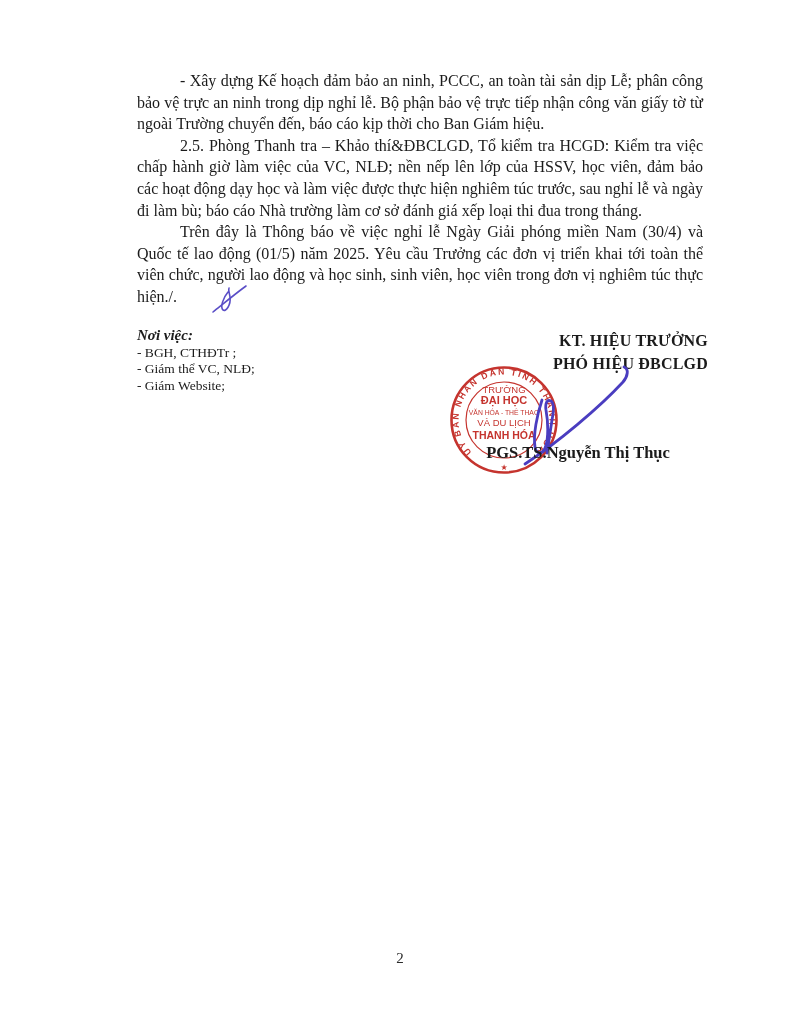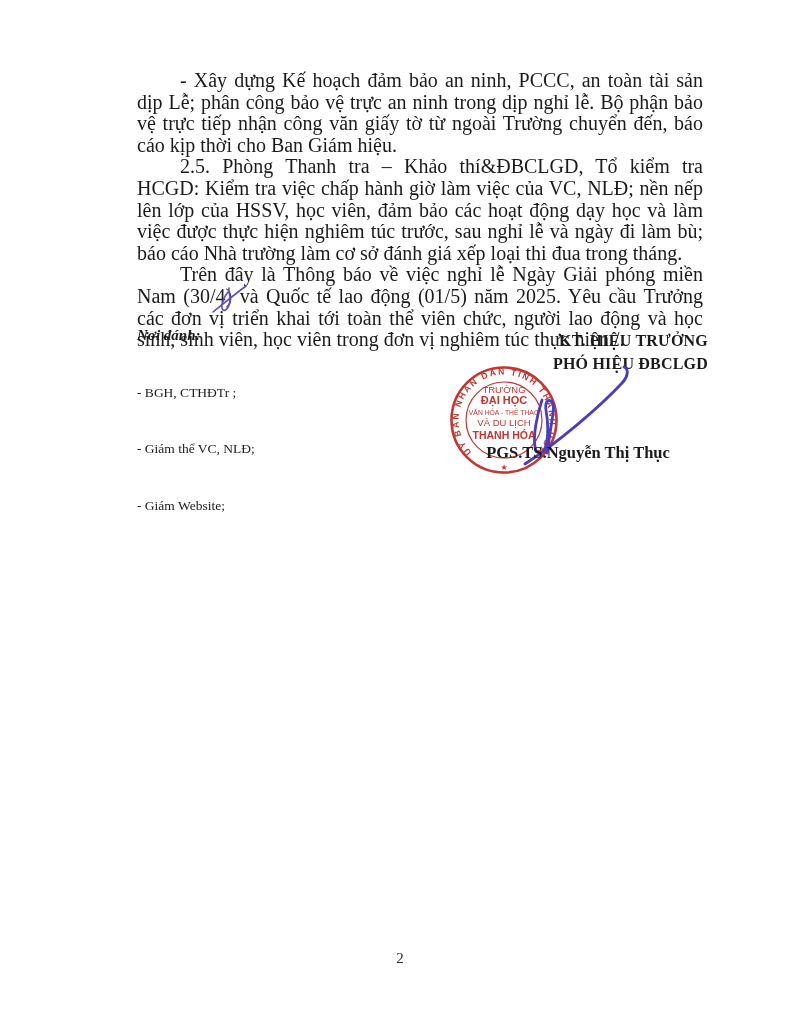--- a/index.html
+++ b/index.html
@@ -9,33 +9,33 @@
     background:#ffffff;
     font-family:"Liberation Serif","DejaVu Serif",serif;
     color:#1b1b1b;
     overflow:hidden;
   }
   .content{
     position:absolute;left:137px;top:70px;width:566px;
   }
   .para{
     margin:0;
-    font-size:20px;
+    font-size:16px;
     line-height:21.6px;
     text-align:justify;
     text-indent:43px;
   }
   .recipients{
     position:absolute;left:137px;top:326px;width:220px;
   }
   .recipients-heading{
     font-weight:bold;font-style:italic;font-size:15px;line-height:19px;
   }
   .recipient-item{
-    font-size:13.5px;line-height:16.4px;margin-top:40px;
+    font-size:13.5px;line-height:16.4px;
   }
   .sig-titles{
     position:absolute;left:448px;top:329px;width:260px;
     text-align:right;font-weight:bold;font-size:16px;line-height:23px;
     letter-spacing:.2px;
   }
   .sig-name{
     position:absolute;left:438px;top:443px;width:280px;
     text-align:center;font-weight:bold;font-size:16.5px;font-family:Liberation Serif, serif;
   }
@@ -75,21 +75,21 @@
   <div class="initial-svg">
     <svg width="50" height="36" viewBox="0 0 50 36">
       <g stroke="#5a4ec7" stroke-width="1.6" fill="none" stroke-linecap="round">
         <path d="M 8 31 C 18 23 30 13 41 5"></path>
         <path d="M 23 11 C 18 17 15 26 18 29 C 21 31 26 24 25 16 C 24.5 12 23 9 24 7"></path>
       </g>
     </svg>
   </div>
 
   <div class="recipients">
-    <div class="recipients-heading">Nơi đánh:</div>
+    <div class="recipients-heading">Nơi việc:</div>
     <div class="recipient-item">- BGH, CTHĐTr ;</div>
     <div class="recipient-item">- Giám thể VC, NLĐ;</div>
     <div class="recipient-item">- Giám Website;</div>
   </div>
 
   <div class="sig-titles">
     <div>KT. HIỆU TRƯỞNG</div>
     <div>PHÓ HIỆU ĐBCLGD</div>
   </div>
 

